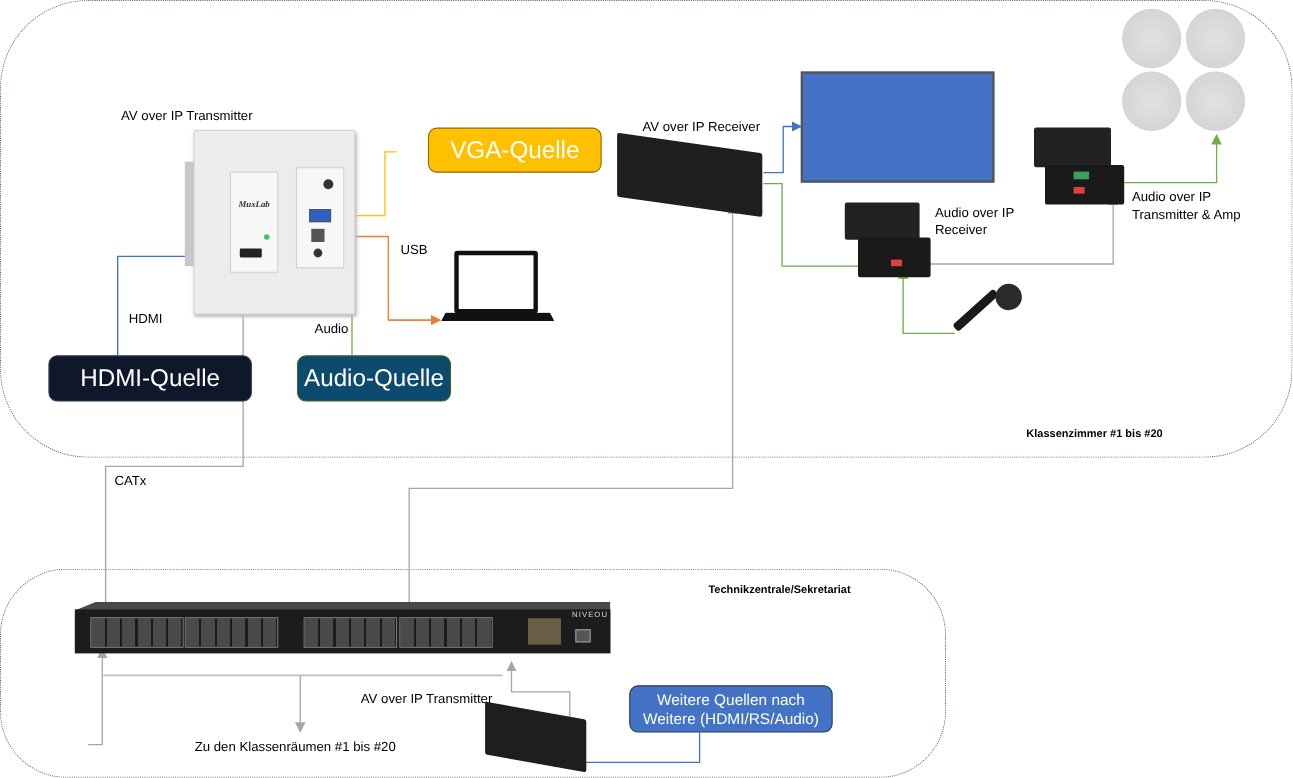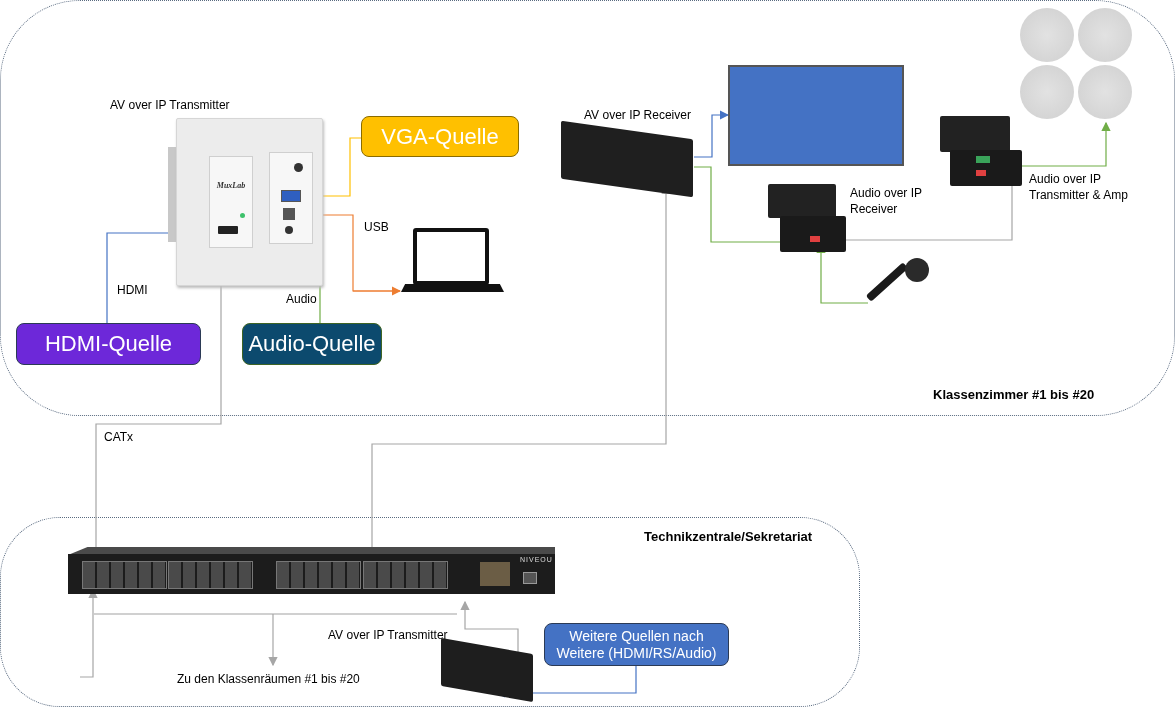--- a/index.html
+++ b/index.html
@@ -1,24 +1,24 @@
 <!DOCTYPE html>
 <html><head>
 <meta charset="utf-8">
 <style>
   html, body { margin:0; padding:0; background:#ffffff; }
   body { width:1175px; height:707px; position:relative; overflow:hidden; font-family:"Liberation Sans", sans-serif; color:#000; }
   .zone { position:absolute; border:1px dotted #5a6b80; background:transparent; }
   #zone-classroom { left:0; top:0; width:1173px; height:414px; border-radius:80px; }
   #zone-tech { left:0; top:517px; width:858px; height:188px; border-radius:60px; }
   .lbl { position:absolute; font-size:12px; line-height:15px; white-space:nowrap; }
-  .lbl.bold { font-weight:bold; font-size:13px; }
-  .src { position:absolute; border-radius:8px; color:#fff; display:flex; align-items:center; justify-content:center; text-align:center; border:1px solid #2b3a55; box-sizing:border-box; }
+  .lbl.bold { font-weight:bold; font-size:10px; }
+  .src { position:absolute; border-radius:8px; color:#fff; display:flex; align-items:center; justify-content:center; text-align:center; border:1px solid #2b3a55; box-sizing:border-box;margin-left:28px; }
   #src-vga { left:361px; top:116px; width:158px; height:41px; background:#ffc000; border-color:#8a6b00; font-size:22px; }
-  #src-hdmi { left:16px; top:323px; width:185px; height:42px; background:#6d28d9; font-size:22px; }
+  #src-hdmi { left:16px; top:323px; width:185px; height:42px; background:#0f172a; font-size:22px; }
   #src-audio { left:242px; top:323px; width:140px; height:42px; background:#0c4a6e; border-color:#3e6424; font-size:22px; }
   #src-more { left:544px; top:623px; width:185px; height:43px; background:#4472c4; font-size:14px; line-height:17px; }
   svg#wires { position:absolute; left:0; top:0; width:1175px; height:707px; pointer-events:none; }
   .dev { position:absolute; }
 </style>
 </head>
 <body>
 
 <div id="zone-classroom" class="zone"></div>
 <div id="zone-tech" class="zone"></div>

